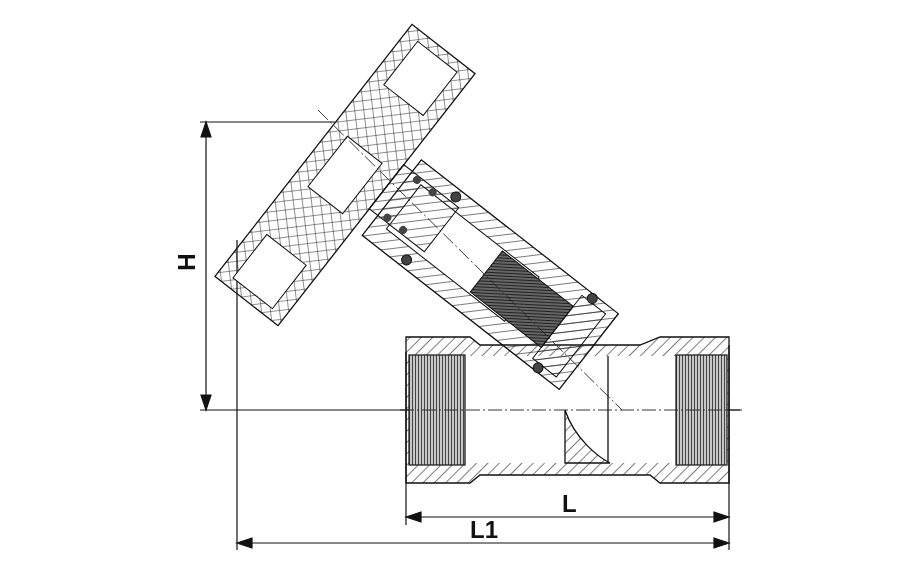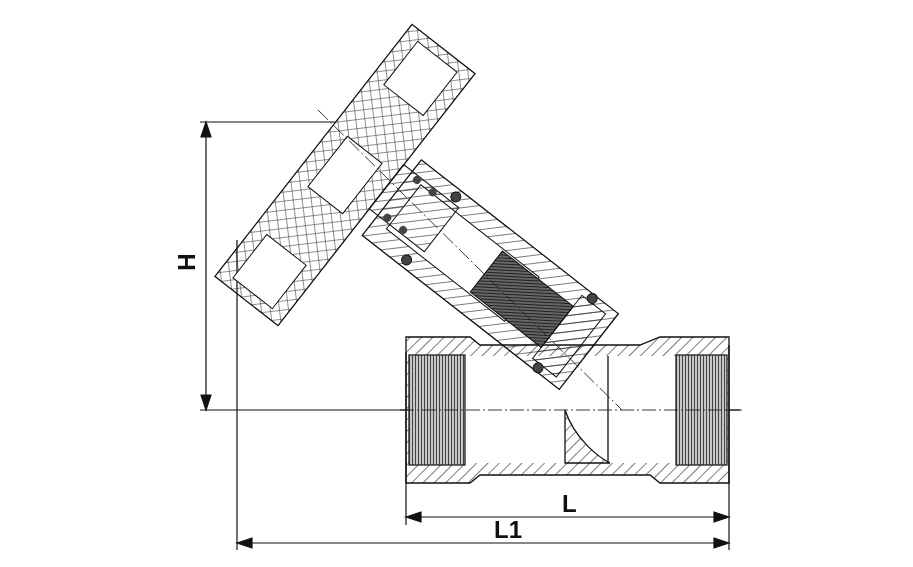--- a/index.html
+++ b/index.html
@@ -1,21 +1,21 @@
 <!DOCTYPE html>
 <html><head>
 <meta charset="utf-8">
 <style>
   html,body{margin:0;padding:0;background:#ffffff;}
   body{width:913px;height:567px;overflow:hidden;position:relative;font-family:"Liberation Sans",sans-serif;}
   #canvas{position:absolute;left:0;top:0;width:913px;height:567px;}
   .dim-label{position:absolute;font-family:"Liberation Sans",sans-serif;font-weight:bold;color:#111;font-size:24px;line-height:1;}
   #lbl-H{left:178px;top:250px;transform:rotate(-90deg);transform-origin:center;}
   #lbl-L{left:562px;top:492px;}
-  #lbl-L1{left:494px;top:518px;}
+  #lbl-L1{left:470px;top:518px;}
 </style>
 </head>
 <body>
 
 <svg id="canvas" viewBox="0 0 913 567" xmlns="http://www.w3.org/2000/svg">
   <defs>
     <pattern id="cross" width="9" height="9" patternUnits="userSpaceOnUse" patternTransform="rotate(45)">
       <path d="M0 0 L0 9 M0 0 L9 0" stroke="#222" stroke-width="1" fill="none"></path>
     </pattern>
     <pattern id="hatch" width="8" height="8" patternUnits="userSpaceOnUse" patternTransform="rotate(45)">

